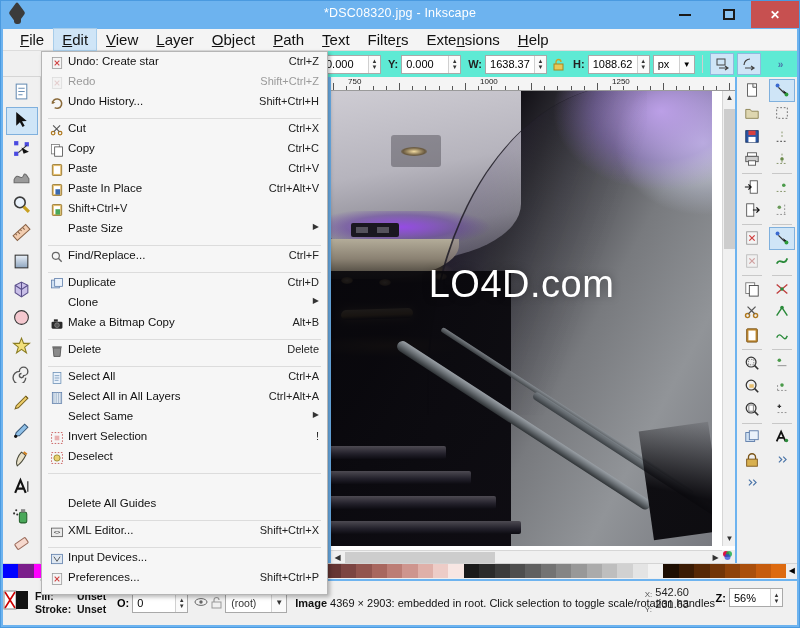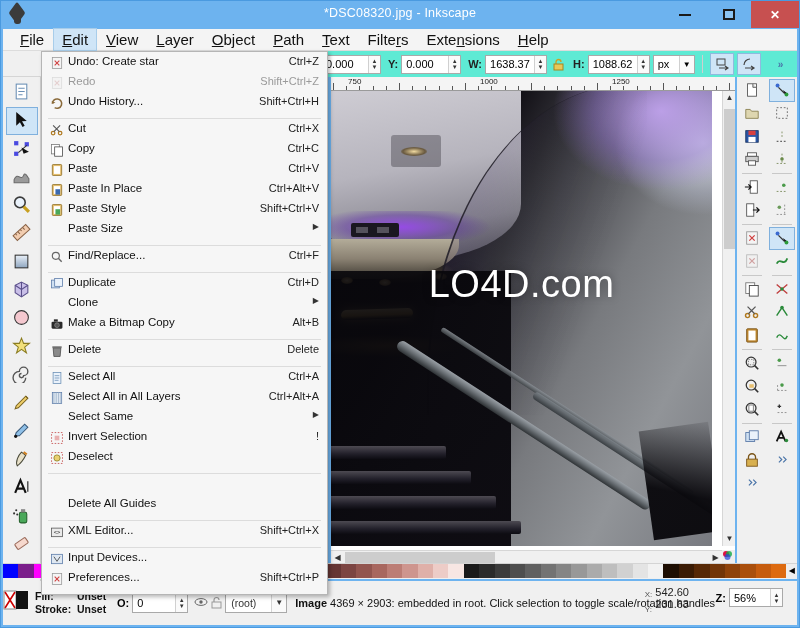--- a/index.html
+++ b/index.html
@@ -1035,21 +1035,20 @@
         <span class="macc">Ctrl+Alt+V</span>
       </div>
       <div class="mrow">
         <span class="mico" style="opacity: 1;">
           <svg width="14" height="14" viewBox="0 0 18 18">
             <rect x="3" y="2" width="12" height="14" rx="1" fill="#e8c070" stroke="#8a6a20"></rect>
             <rect x="5" y="4" width="8" height="10" fill="#fff"></rect>
             <rect x="7" y="8" width="6" height="7" fill="#4aa85a"></rect>
           </svg>
         </span>
-        <span class="mlbl">Paste Style</span>
         <span class="macc">Shift+Ctrl+V</span>
       </div>
       <div class="mrow">
         <span class="mico"></span>
         <span class="mlbl">Paste Size</span>
         <span class="sub">▶</span>
       </div>
       <div class="msep"></div>
       <div class="mrow">
         <span class="mico" style="opacity: 1;">

